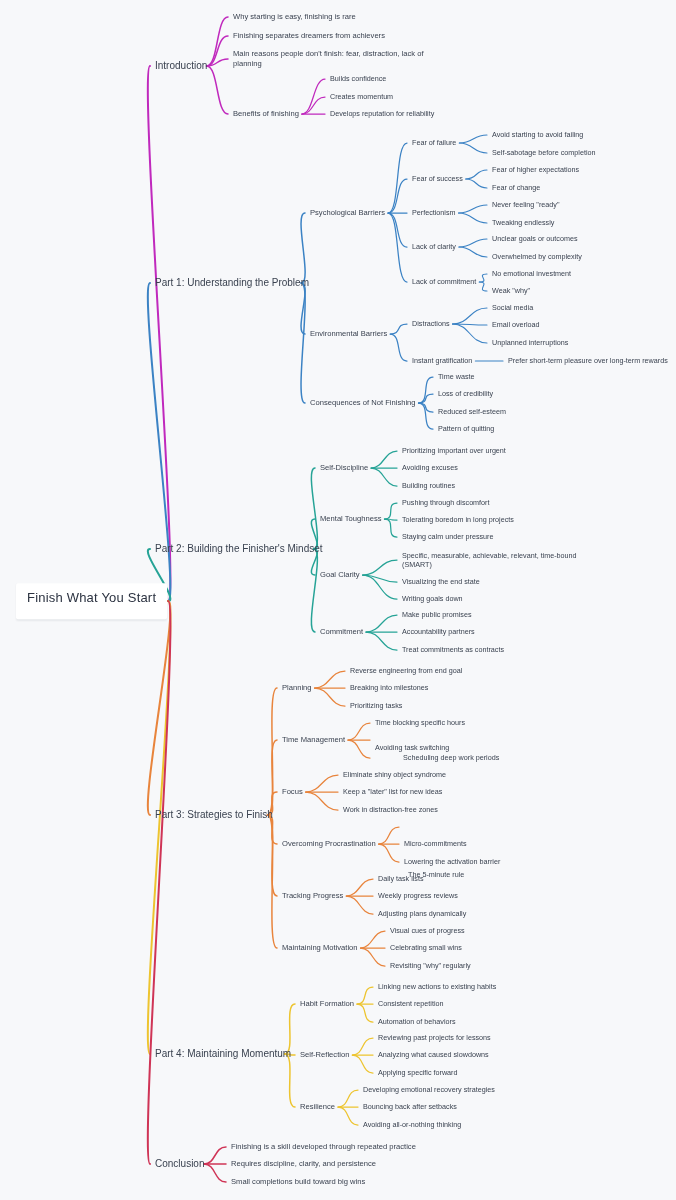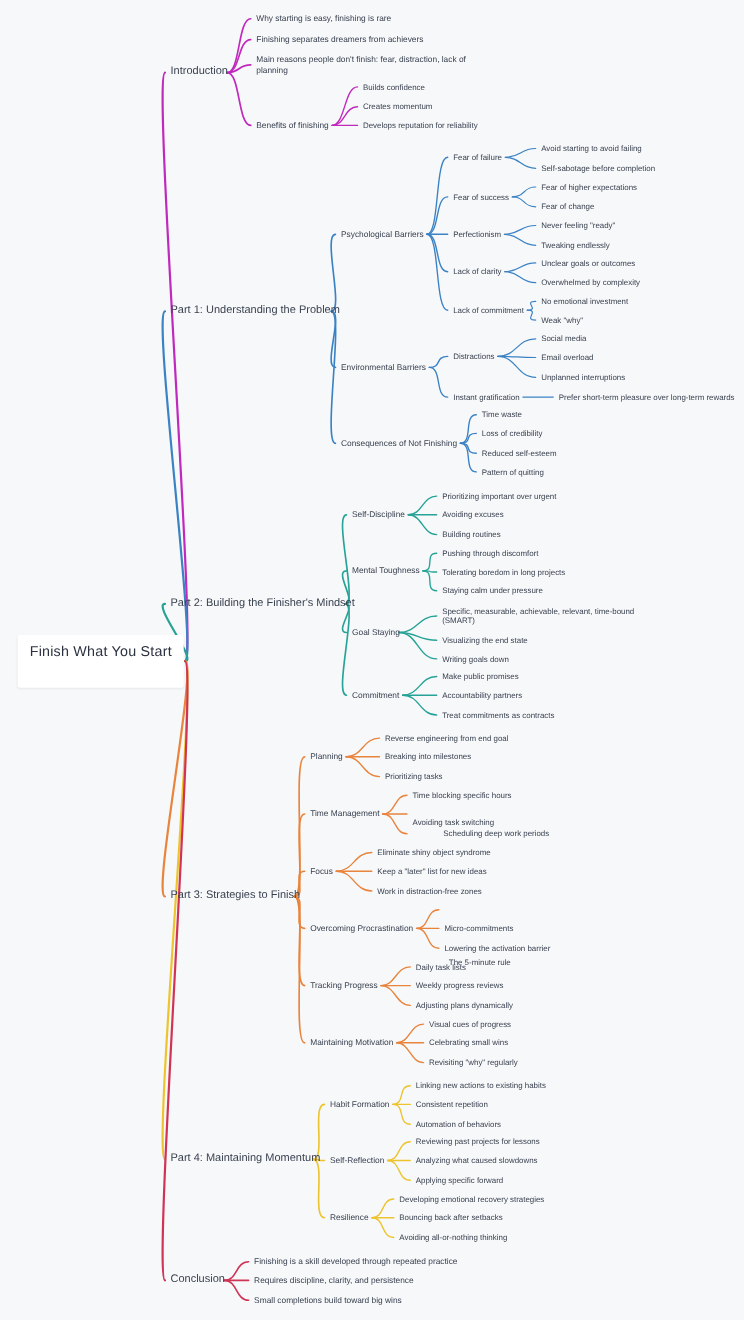--- a/index.html
+++ b/index.html
@@ -26,21 +26,21 @@
     line-height:1.28;
     white-space:pre-line;
     transform:translateY(-50%);
   }
   .node.root{
     background:#ffffff;
     color:#2b3240;
     font-size:13px;
     font-weight:400;
     letter-spacing:.2px;
-    padding:7px 11px 24px 11px;
+    padding:7px 11px 12px 11px;
     border-radius:2px;
     box-shadow:0 1px 2px rgba(20,25,40,.07);
     white-space:nowrap;
   }
   .node.lvl1{ font-size:10px; }
   .node.lvl2{ font-size:7.6px; }
   .node.lvl3{ font-size:7.2px; }
 </style>
 </head>
 <body>
@@ -186,21 +186,21 @@
       <div class="node lvl3" style="left: 438px; top: 429px;">Pattern of quitting</div>
       <div class="node lvl1" style="left: 155px; top: 549px;">Part 2: Building the Finisher's Mindset</div>
       <div class="node lvl2" style="left: 320px; top: 468px;">Self-Discipline</div>
       <div class="node lvl3" style="left: 402px; top: 451px;">Prioritizing important over urgent</div>
       <div class="node lvl3" style="left: 402px; top: 468px;">Avoiding excuses</div>
       <div class="node lvl3" style="left: 402px; top: 486px;">Building routines</div>
       <div class="node lvl2" style="left: 320px; top: 519px;">Mental Toughness</div>
       <div class="node lvl3" style="left: 402px; top: 503px;">Pushing through discomfort</div>
       <div class="node lvl3" style="left: 402px; top: 520px;">Tolerating boredom in long projects</div>
       <div class="node lvl3" style="left: 402px; top: 537px;">Staying calm under pressure</div>
-      <div class="node lvl2" style="left: 320px; top: 575px;">Goal Staying</div>
+      <div class="node lvl2" style="left: 320px; top: 575px;">Goal Clarity</div>
       <div class="node lvl3" style="left: 402px; top: 560px;">Specific, measurable, achievable, relevant, time-bound
 (SMART)</div>
       <div class="node lvl3" style="left: 402px; top: 582px;">Visualizing the end state</div>
       <div class="node lvl3" style="left: 402px; top: 599px;">Writing goals down</div>
       <div class="node lvl2" style="left: 320px; top: 632px;">Commitment</div>
       <div class="node lvl3" style="left: 402px; top: 615px;">Make public promises</div>
       <div class="node lvl3" style="left: 402px; top: 632px;">Accountability partners</div>
       <div class="node lvl3" style="left: 402px; top: 650px;">Treat commitments as contracts</div>
       <div class="node lvl1" style="left: 155px; top: 815px;">Part 3: Strategies to Finish</div>
       <div class="node lvl2" style="left: 282px; top: 688px;">Planning</div>

